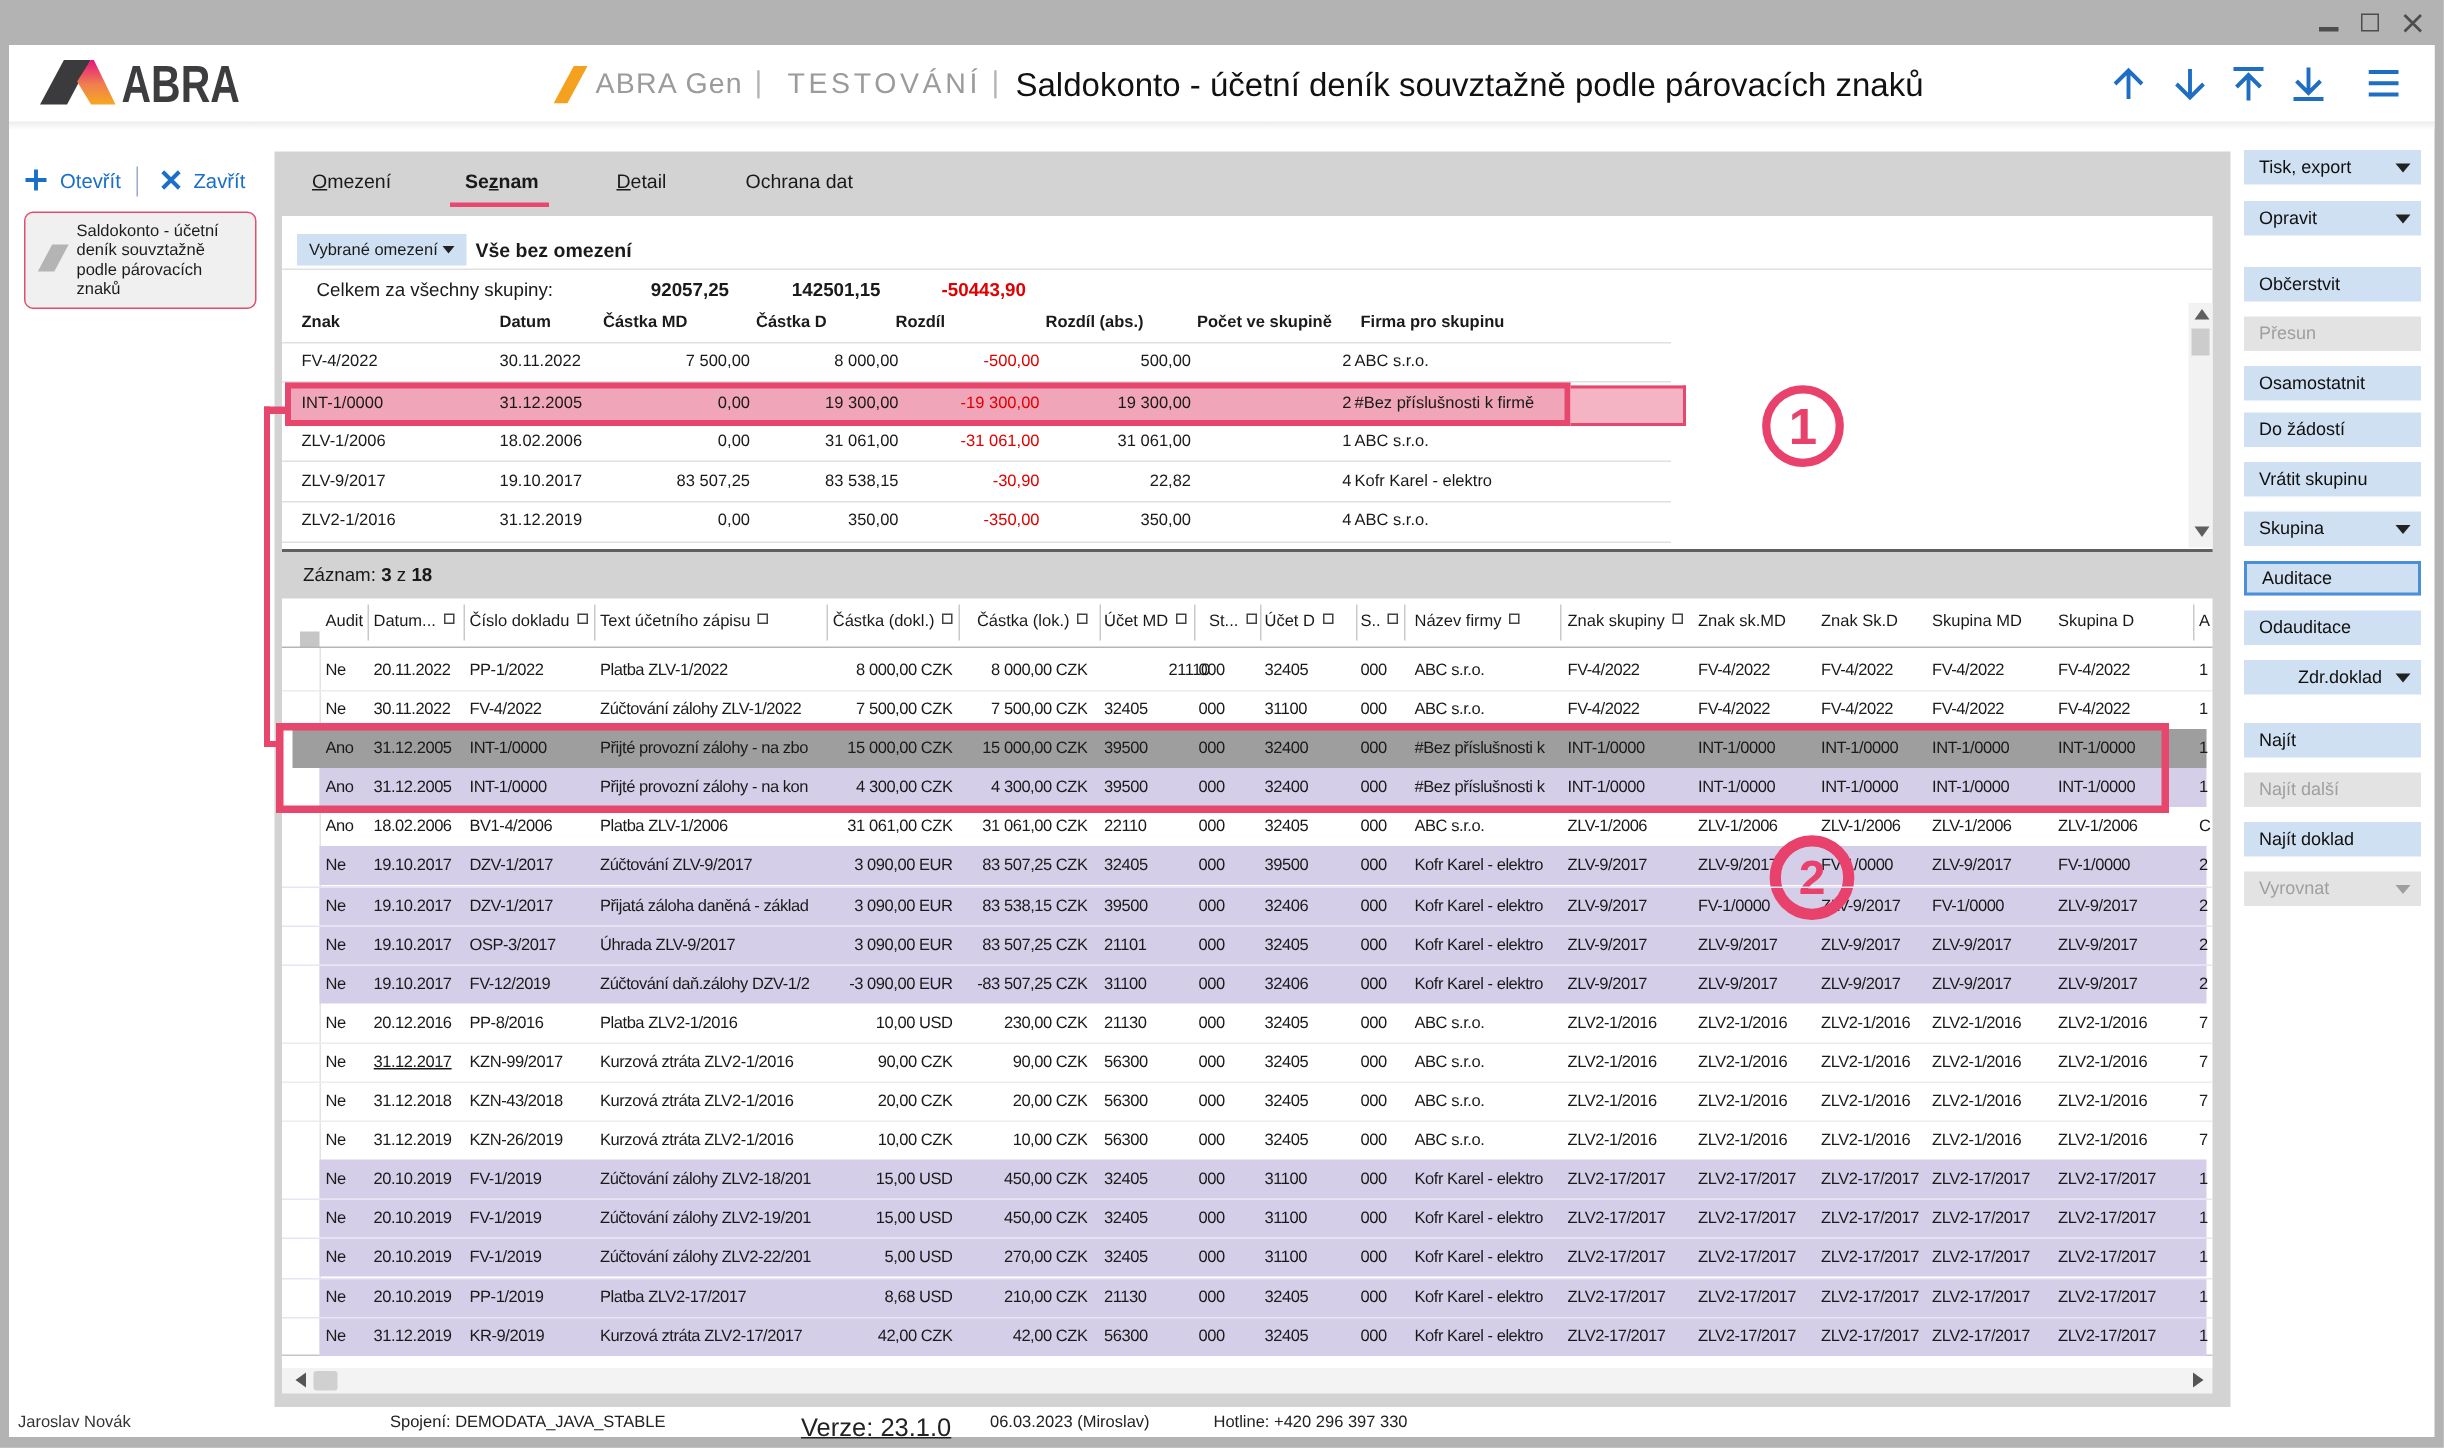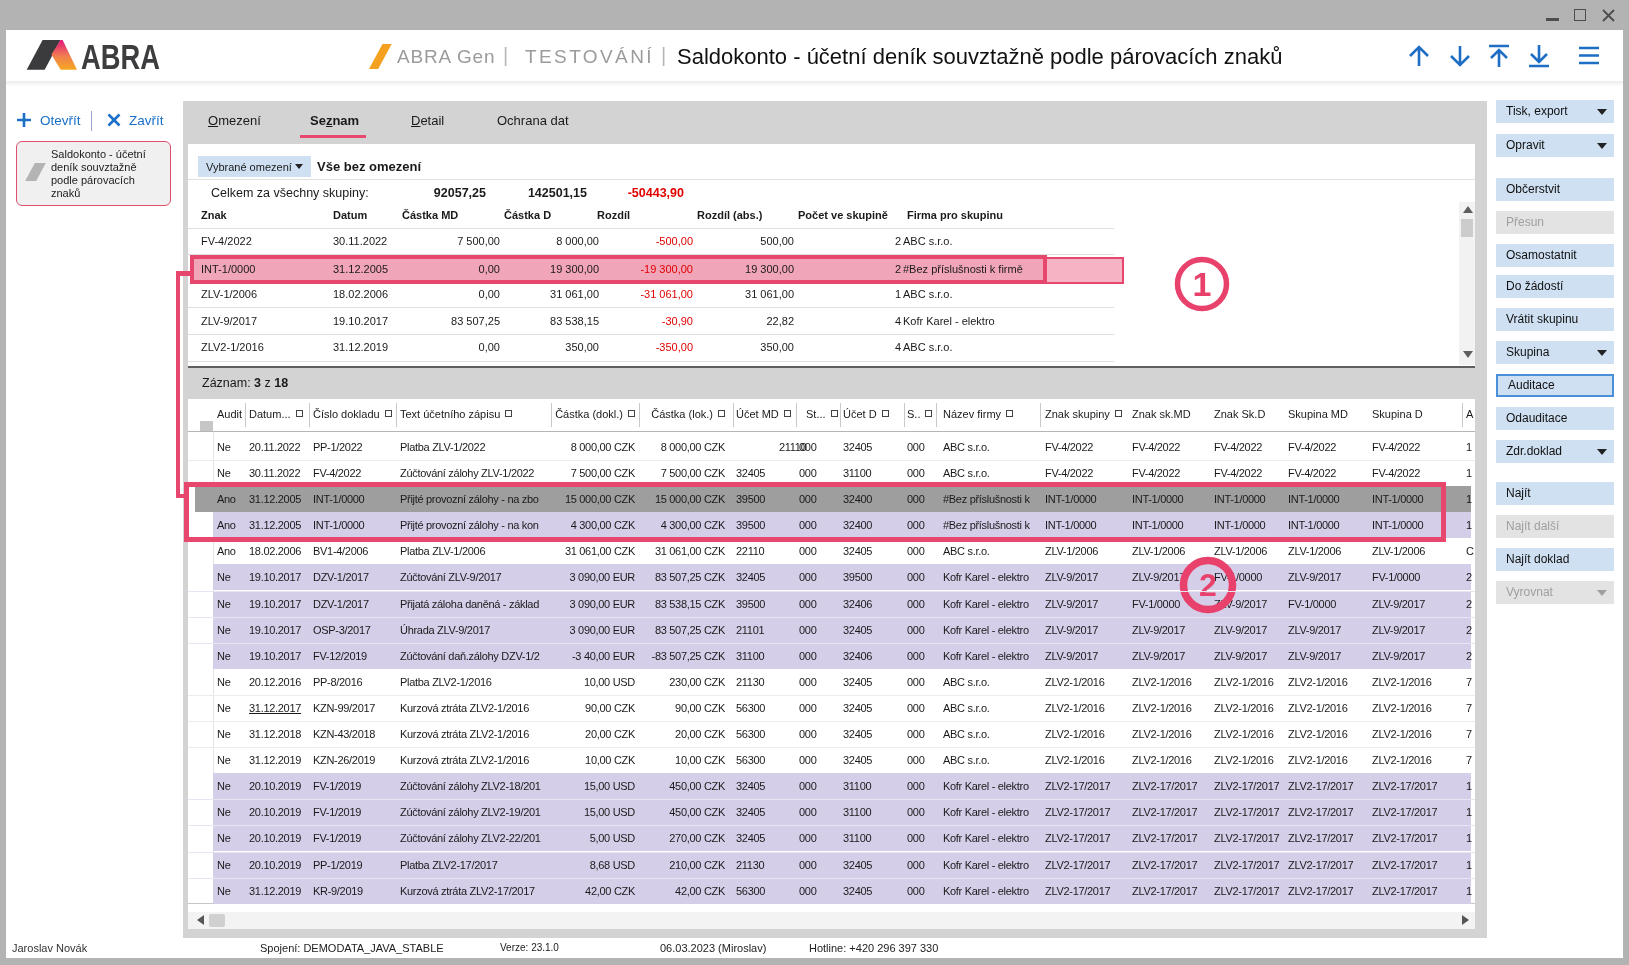--- a/index.html
+++ b/index.html
@@ -399,21 +399,21 @@
 <div class="c" style="left:1184px;width:90px;">ZLV-9/2017</div>
 <div class="c" style="left:1278px;width:8px;">2</div>
 </div>
 <div class="sep" style="left:188px;top:616.6px;width:1287px;background:#e9e4f4;z-index:2;"></div>
 <div class="t2r" style="top:642.7px;">
 <div style="position:absolute;left:25px;top:0;width:1258px;height:26.1px;background:#d5cee9;"></div>
 <div class="c" style="left:29px;width:30px;">Ne</div>
 <div class="c" style="left:61px;width:57px;">19.10.2017</div>
 <div class="c" style="left:125px;width:84px;">FV-12/2019</div>
 <div class="c" style="left:212px;width:147px;">Zúčtování daň.zálohy DZV-1/2</div>
-<div class="c r" style="left:347px;width:100px;">-3 40,00 EUR</div>
+<div class="c r" style="left:347px;width:100px;">-3 090,00 EUR</div>
 <div class="c r" style="left:437px;width:100px;">-83 507,25 CZK</div>
 <div class="c" style="left:548px;width:60px;">31100</div>
 <div class="c" style="left:611px;width:40px;">000</div>
 <div class="c" style="left:655px;width:60px;">32406</div>
 <div class="c" style="left:719px;width:33px;">000</div>
 <div class="c" style="left:755px;width:95px;">Kofr Karel - elektro</div>
 <div class="c" style="left:857px;width:84px;">ZLV-9/2017</div>
 <div class="c" style="left:944px;width:80px;">ZLV-9/2017</div>
 <div class="c" style="left:1026px;width:72px;">ZLV-9/2017</div>
 <div class="c" style="left:1100px;width:82px;">ZLV-9/2017</div>
@@ -605,36 +605,36 @@
 </div>
 <div class="sep" style="left:188px;top:877.6px;width:1287px;background:#e9e4f4;z-index:2;"></div>
 </div>
 
 <div class="abs" style="left:188px;top:912px;width:1287px;height:17px;background:#f3f3f3;"></div>
 <div class="abs" style="left:197px;top:915px;width:0;height:0;border-top:5.5px solid transparent;border-bottom:5.5px solid transparent;border-right:7px solid #555;"></div>
 <div class="abs" style="left:209px;top:914px;width:16px;height:13px;background:#d0d0d0;border-radius:2px;"></div>
 <div class="abs" style="left:1462px;top:915px;width:0;height:0;border-top:5.5px solid transparent;border-bottom:5.5px solid transparent;border-left:7px solid #555;"></div>
 
 <div class="t" style="left:260px;top:942px;font-size:11px;color:#222;">Spojení: DEMODATA_JAVA_STABLE</div>
-<div class="t" style="left:500px;top:942px;font-size:10px;color:#222;">Verze: 23.1.0</div>
+<div class="t" style="left:534px;top:942px;font-size:17px;color:#222;text-decoration:underline;">Verze: 23.1.0</div>
 <div class="t" style="left:660px;top:942px;font-size:11px;color:#222;">06.03.2023 (Miroslav)</div>
 <div class="t" style="left:809px;top:942px;font-size:11px;color:#222;">Hotline: +420 296 397 330</div>
 
 <div id="btns">
   <div class="btn" style="top:100px;">Tisk, export<span class="dd"></span></div>
   <div class="btn" style="top:134px;">Opravit<span class="dd"></span></div>
   <div class="btn" style="top:178px;">Občerstvit</div>
   <div class="btn dis" style="top:211px;">Přesun</div>
   <div class="btn" style="top:244px;">Osamostatnit</div>
   <div class="btn" style="top:275px;">Do žádostí</div>
   <div class="btn" style="top:308px;">Vrátit skupinu</div>
   <div class="btn" style="top:341px;">Skupina<span class="dd"></span></div>
   <div class="btn" style="top:374px;border:2px solid #4a90d9;line-height:19px;">Auditace</div>
   <div class="btn" style="top:407px;">Odauditace</div>
-  <div class="btn" style="top:440px;">Zdr.doklad<span class="dd"></span></div>
+  <div class="btn" style="top:440px;text-align:center;">Zdr.doklad<span class="dd"></span></div>
   <div class="btn" style="top:482px;">Najít</div>
   <div class="btn dis" style="top:515px;">Najít další</div>
   <div class="btn" style="top:548px;">Najít doklad</div>
   <div class="btn dis" style="top:581px;">Vyrovnat<span class="dd"></span></div>
 </div>
 
 <div id="ann">
 
   <div class="abs" style="left:190px;top:255px;width:857px;height:29px;background:#f1a5b8;border:4px solid #e8476d;"></div>
 

